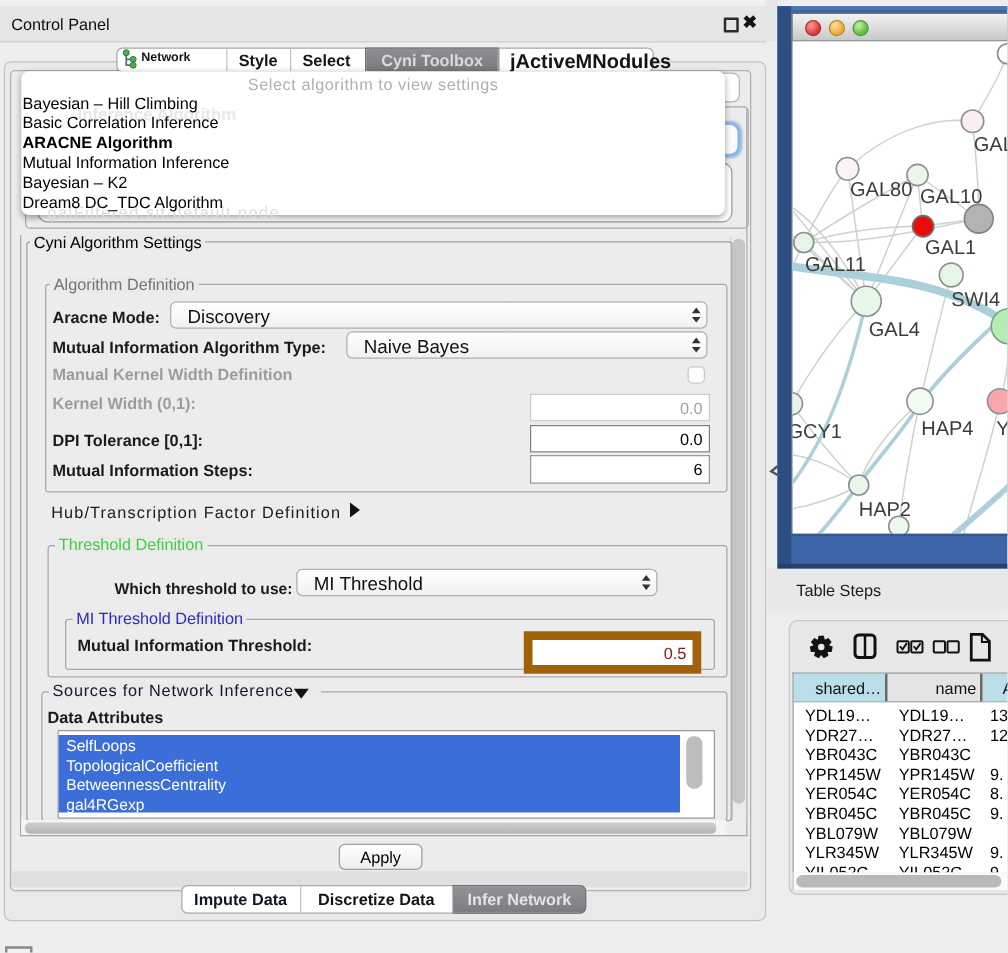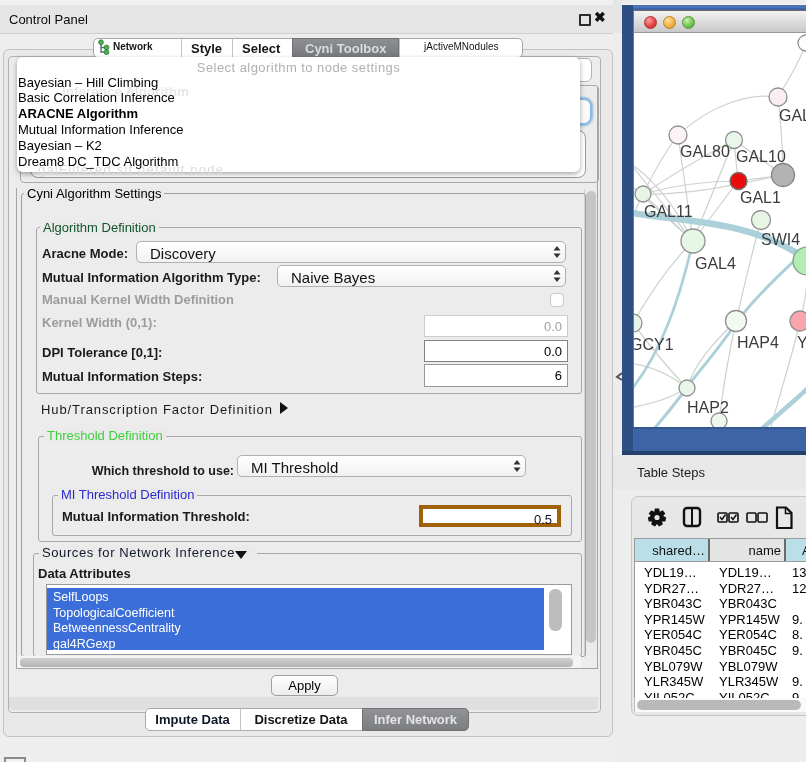--- a/index.html
+++ b/index.html
@@ -39,39 +39,39 @@
 <svg class="abs" style="left:97px;top:39px;" width="14" height="16" viewBox="0 0 14 16">
   <path d="M4 4 L4 13 L9 13 M4 8.5 L9 8.5" stroke="#5a6b7a" stroke-width="1.4" fill="none"></path>
   <circle cx="4" cy="3.2" r="2.4" fill="#4caf50" stroke="#2e7d32" stroke-width="0.8"></circle>
   <circle cx="9.5" cy="8.5" r="2.4" fill="#4caf50" stroke="#2e7d32" stroke-width="0.8"></circle>
   <circle cx="9.5" cy="13.2" r="2.4" fill="#4caf50" stroke="#2e7d32" stroke-width="0.8"></circle>
 </svg>
 <div class="abs" style="left:113px;top:41px;font-size:10px;font-weight:600;color:#141414;">Network</div>
 <div class="abs" style="left:191px;top:41px;font-size:13px;font-weight:600;color:#141414;">Style</div>
 <div class="abs" style="left:242px;top:41px;font-size:13px;font-weight:600;color:#141414;">Select</div>
 <div class="abs" style="left:305px;top:41px;font-size:13px;font-weight:600;color:#dadbdc;">Cyni Toolbox</div>
-<div class="abs" style="left:424px;top:41px;font-size:10px;font-weight:400;color:#141414;">jActiveMNodules</div>
+<div class="abs" style="left:408px;top:41px;font-size:16px;font-weight:700;color:#141414;">jActiveMNodules</div>
 
 <div class="grp" style="left:20px;top:85px;width:577px;height:96px;border-color:#a8a8a8;"></div>
 <div class="abs" style="left:555px;top:99px;width:36px;height:25px;background:#fbfbfb;border:1.5px solid #86b5e2;border-radius:7px;box-shadow:0 0 2px 2px rgba(110,165,220,.75);box-sizing:border-box;"></div>
 <div class="abs" style="left:30px;top:130px;width:556px;height:48px;background:#ffffff;border:1px solid #9a9a9a;border-radius:8px;box-sizing:border-box;"></div>
 
 <div class="abs" style="left:20px;top:58px;width:572px;height:24px;background:#ffffff;border:1px solid #b2b2b2;border-radius:6px;box-sizing:border-box;"></div>
 
 <div class="abs" style="left:16px;top:188px;width:1px;height:480px;background:#a5a5a5;"></div>
 <div class="abs" style="left:597px;top:87px;width:1px;height:581px;background:#a5a5a5;"></div>
 <div class="abs" style="left:16px;top:668px;width:582px;height:1px;background:#a5a5a5;"></div>
 <div class="abs" style="left:584px;top:189px;width:13px;height:467px;background:#ebebeb;border-left:1px solid #d2d2d2;box-sizing:border-box;"></div>
 <div class="abs" style="left:586px;top:191px;width:10px;height:452px;background:#c5c5c5;border-radius:5px;"></div>
 
 <div class="grp" style="left:21px;top:193px;width:563px;height:462px;border-color:#9f9f9f;border-radius:3px;"></div>
 <div class="grplabel" style="left:24px;top:187px;color:#000;">Cyni Algorithm Settings</div>
 
 <div class="grp" style="left:36px;top:227px;width:544px;height:165px;border-color:#a8a8a8;border-radius:3px;"></div>
-<div class="grplabel" style="left:40px;top:221px;color:#14532d;text-align:right;">Algorithm Definition</div>
+<div class="grplabel" style="left:40px;top:221px;color:#737373;text-align:right;">Algorithm Definition</div>
 
 <div class="lbl bold" style="left:42px;top:246px;">Aracne Mode:</div>
 <div class="combo" style="left:136px;top:241px;width:430px;height:22px;">
     <span class="ctext">Discovery</span>
   </div>
 <svg class="abs" style="left:552px;top:245px;" width="10" height="14" viewBox="0 0 10 14">
     <path d="M5 1 L8.5 5.5 L1.5 5.5 Z M5 13 L8.5 8.5 L1.5 8.5 Z" fill="#333"></path>
   </svg>
 <div class="lbl bold" style="left:42px;top:270px;">Mutual Information Algorithm Type:</div>
 <div class="combo" style="left:277px;top:265px;width:289px;height:22px;">
@@ -104,21 +104,21 @@
 <div class="combo" style="left:237px;top:455px;width:289px;height:22px;">
     <span class="ctext">MI Threshold</span>
   </div>
 <svg class="abs" style="left:512px;top:459px;" width="10" height="14" viewBox="0 0 10 14">
     <path d="M5 1 L8.5 5.5 L1.5 5.5 Z M5 13 L8.5 8.5 L1.5 8.5 Z" fill="#333"></path>
   </svg>
 
 <div class="grp" style="left:52px;top:495px;width:518px;height:39px;border-color:#a8a8a8;border-radius:3px;"></div>
 <div class="grplabel" style="left:58px;top:488px;color:#2a2ace;">MI Threshold Definition</div>
 <div class="lbl bold" style="left:62px;top:509px;">Mutual Information Threshold:</div>
-<div class="fld" style="left:419px;top:505px;width:142px;height:22px;border:4px solid #a16207;color:#0f172a;">0.5</div>
+<div class="fld" style="left:419px;top:505px;width:142px;height:34px;border:7px solid #a16207;color:#7f1d1d;">0.5</div>
 
 <div class="grp" style="left:33px;top:553px;width:547px;height:102px;border-color:#a8a8a8;border-radius:3px;"></div>
 <div class="grplabel" style="left:39px;top:546px;color:#0f172a;letter-spacing:0.6px;padding-right:22px;">Sources for Network Inference</div>
 <svg class="abs" style="left:234px;top:548px;" width="15" height="13">
     <path d="M1 3 L13 3 L7 11 Z" fill="#111"></path>
   </svg>
 <div class="lbl bold" style="left:38px;top:566px;">Data Attributes</div>
 
 <div class="abs" style="left:46px;top:584px;width:526px;height:71px;background:#ffffff;border:1px solid #9a9a9a;box-sizing:border-box;"></div>
 <div class="abs" style="left:47px;top:588px;width:497px;height:62px;background:#3b6ed8;"></div>
@@ -133,21 +133,21 @@
 <div class="abs" style="left:145px;top:708px;width:324px;height:23px;background:#ffffff;border:1px solid #a9a9a9;border-radius:5px;box-sizing:border-box;"></div>
 <div class="abs" style="left:240px;top:709px;width:1px;height:21px;background:#c4c4c4;"></div>
 <div class="abs" style="left:362px;top:708px;width:107px;height:23px;background:linear-gradient(#919396,#7b7d80);border:1px solid #707275;box-sizing:border-box;border-radius:0 5px 5px 0;"></div>
 <div class="abs" style="left:145px;top:712px;width:95px;text-align:center;font-size:13px;font-weight:600;color:#0f172a;">Impute Data</div>
 <div class="abs" style="left:240px;top:712px;width:122px;text-align:center;font-size:13px;font-weight:600;color:#141414;">Discretize Data</div>
 <div class="abs" style="left:362px;top:712px;width:107px;text-align:center;font-size:13px;font-weight:600;color:#e4e4e4;">Infer Network</div>
 
 <div class="abs" style="left:4px;top:757px;width:18px;height:12px;background:#f2f2f2;border:2px solid #8a8a8a;"></div>
 
 <div class="abs" style="left:17px;top:57px;width:563px;height:115px;background:#ffffff;border-radius:6px;box-shadow:0 2px 5px rgba(0,0,0,.35);"></div>
-<div class="abs" style="left:17px;top:60px;width:563px;text-align:center;font-size:13px;letter-spacing:0.45px;color:#b0b0b0;">Select algorithm to node settings</div>
+<div class="abs" style="left:17px;top:60px;width:563px;text-align:center;font-size:13px;letter-spacing:0.45px;color:#b0b0b0;">Select algorithm to view settings</div>
 <div class="abs" style="left:62px;top:84px;font-size:13.5px;font-weight:bold;color:#e8e8e8;">Inference Algorithm</div>
 <div class="abs" style="left:38px;top:162px;font-size:13px;letter-spacing:1.2px;color:#dcdcdc;">galFiltered.sif default node</div>
 <div class="abs" style="left:18px;top:74.5px;font-size:13px;color:#000;line-height:15.9px;white-space:nowrap;">Bayesian – Hill Climbing<br>Basic Correlation Inference<br><span class="bold">ARACNE Algorithm</span><br>Mutual Information Inference<br>Bayesian – K2<br>Dream8 DC_TDC Algorithm</div>
 
 <div class="abs" style="left:613px;top:0;width:193px;height:762px;background:#ededed;"></div>
 <div class="abs" style="left:613px;top:0;width:9px;height:33px;background:#e6e6e6;"></div>
 <svg class="abs" style="left:615px;top:372px;" width="8" height="9">
     <path d="M7 1 L2 5 L7 8" stroke="#555" stroke-width="2" fill="none"></path>
   </svg>
 

